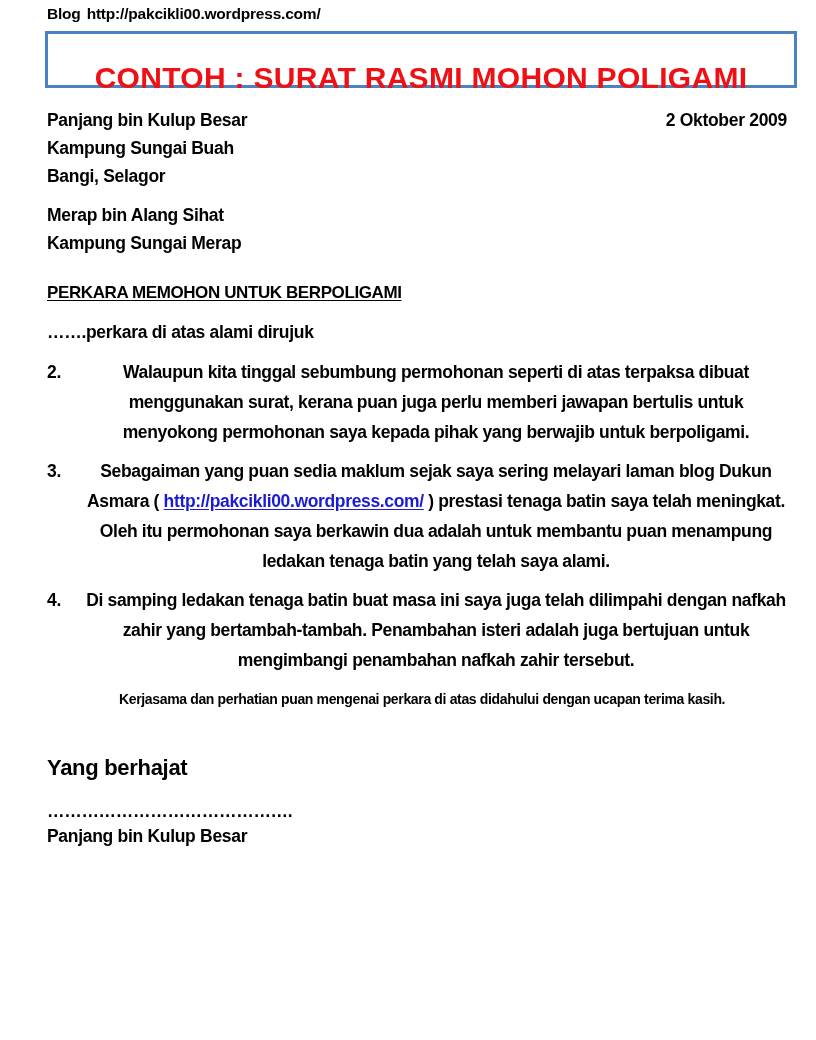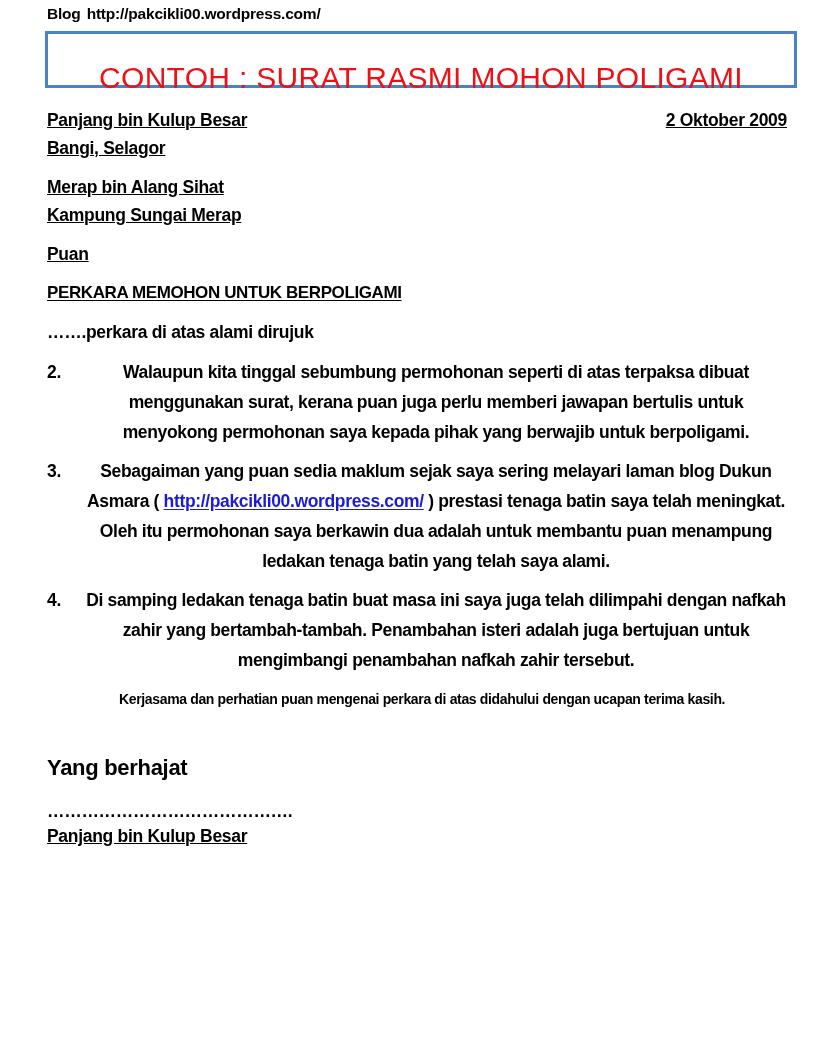--- a/index.html
+++ b/index.html
@@ -47,42 +47,41 @@
     box-sizing: border-box;
     border: 3px solid #4a82c3;
     background: #ffffff;
     display: flex;
     align-items: center;
     justify-content: center;
   }
   .title-text {
     color: #ee1014;
     font-size: 30px;
-    font-weight: normal;
+    font-weight: bold;
     letter-spacing: 0.3px;
     white-space: nowrap;
     line-height: 1;
     margin-top: 37px;
   }
 
   
   .content {
     position: absolute;
     left: 47px;
     top: 106px;
     width: 740px;
   }
 
   .line {
     font-size: 17.5px;
     font-weight: bold;
     line-height: 28px;
     letter-spacing: -0.3px;
     white-space: nowrap;
-    text-decoration: underline;
   }
   .sender-row {
     display: flex;
     justify-content: space-between;
     align-items: baseline;
   }
   .block-gap { height: 11px; }
   .block-gap-sm { height: 9px; }
 
   .subject {
@@ -159,30 +158,30 @@
   <div class="title-box">
     <div class="title-text">CONTOH : SURAT RASMI MOHON POLIGAMI</div>
   </div>
 
   <div class="content">
 
     <div class="sender-row">
       <div class="line">Panjang bin Kulup Besar</div>
       <div class="line">2 Oktober 2009</div>
     </div>
+    <div class="line">Kampung Sungai Buah</div>
     <div class="line">Bangi, Selagor</div>
 
     <div class="block-gap"></div>
 
     <div class="line">Merap bin Alang Sihat</div>
     <div class="line">Kampung Sungai Merap</div>
 
     <div class="block-gap"></div>
 
-    <div class="line">Puan</div>
 
     <div class="block-gap"></div>
 
     <div>
       <span class="subject">PERKARA MEMOHON UNTUK BERPOLIGAMI</span>
     </div>
 
     <div class="block-gap"></div>
 
     <div class="intro">…….perkara di atas alami dirujuk</div>

